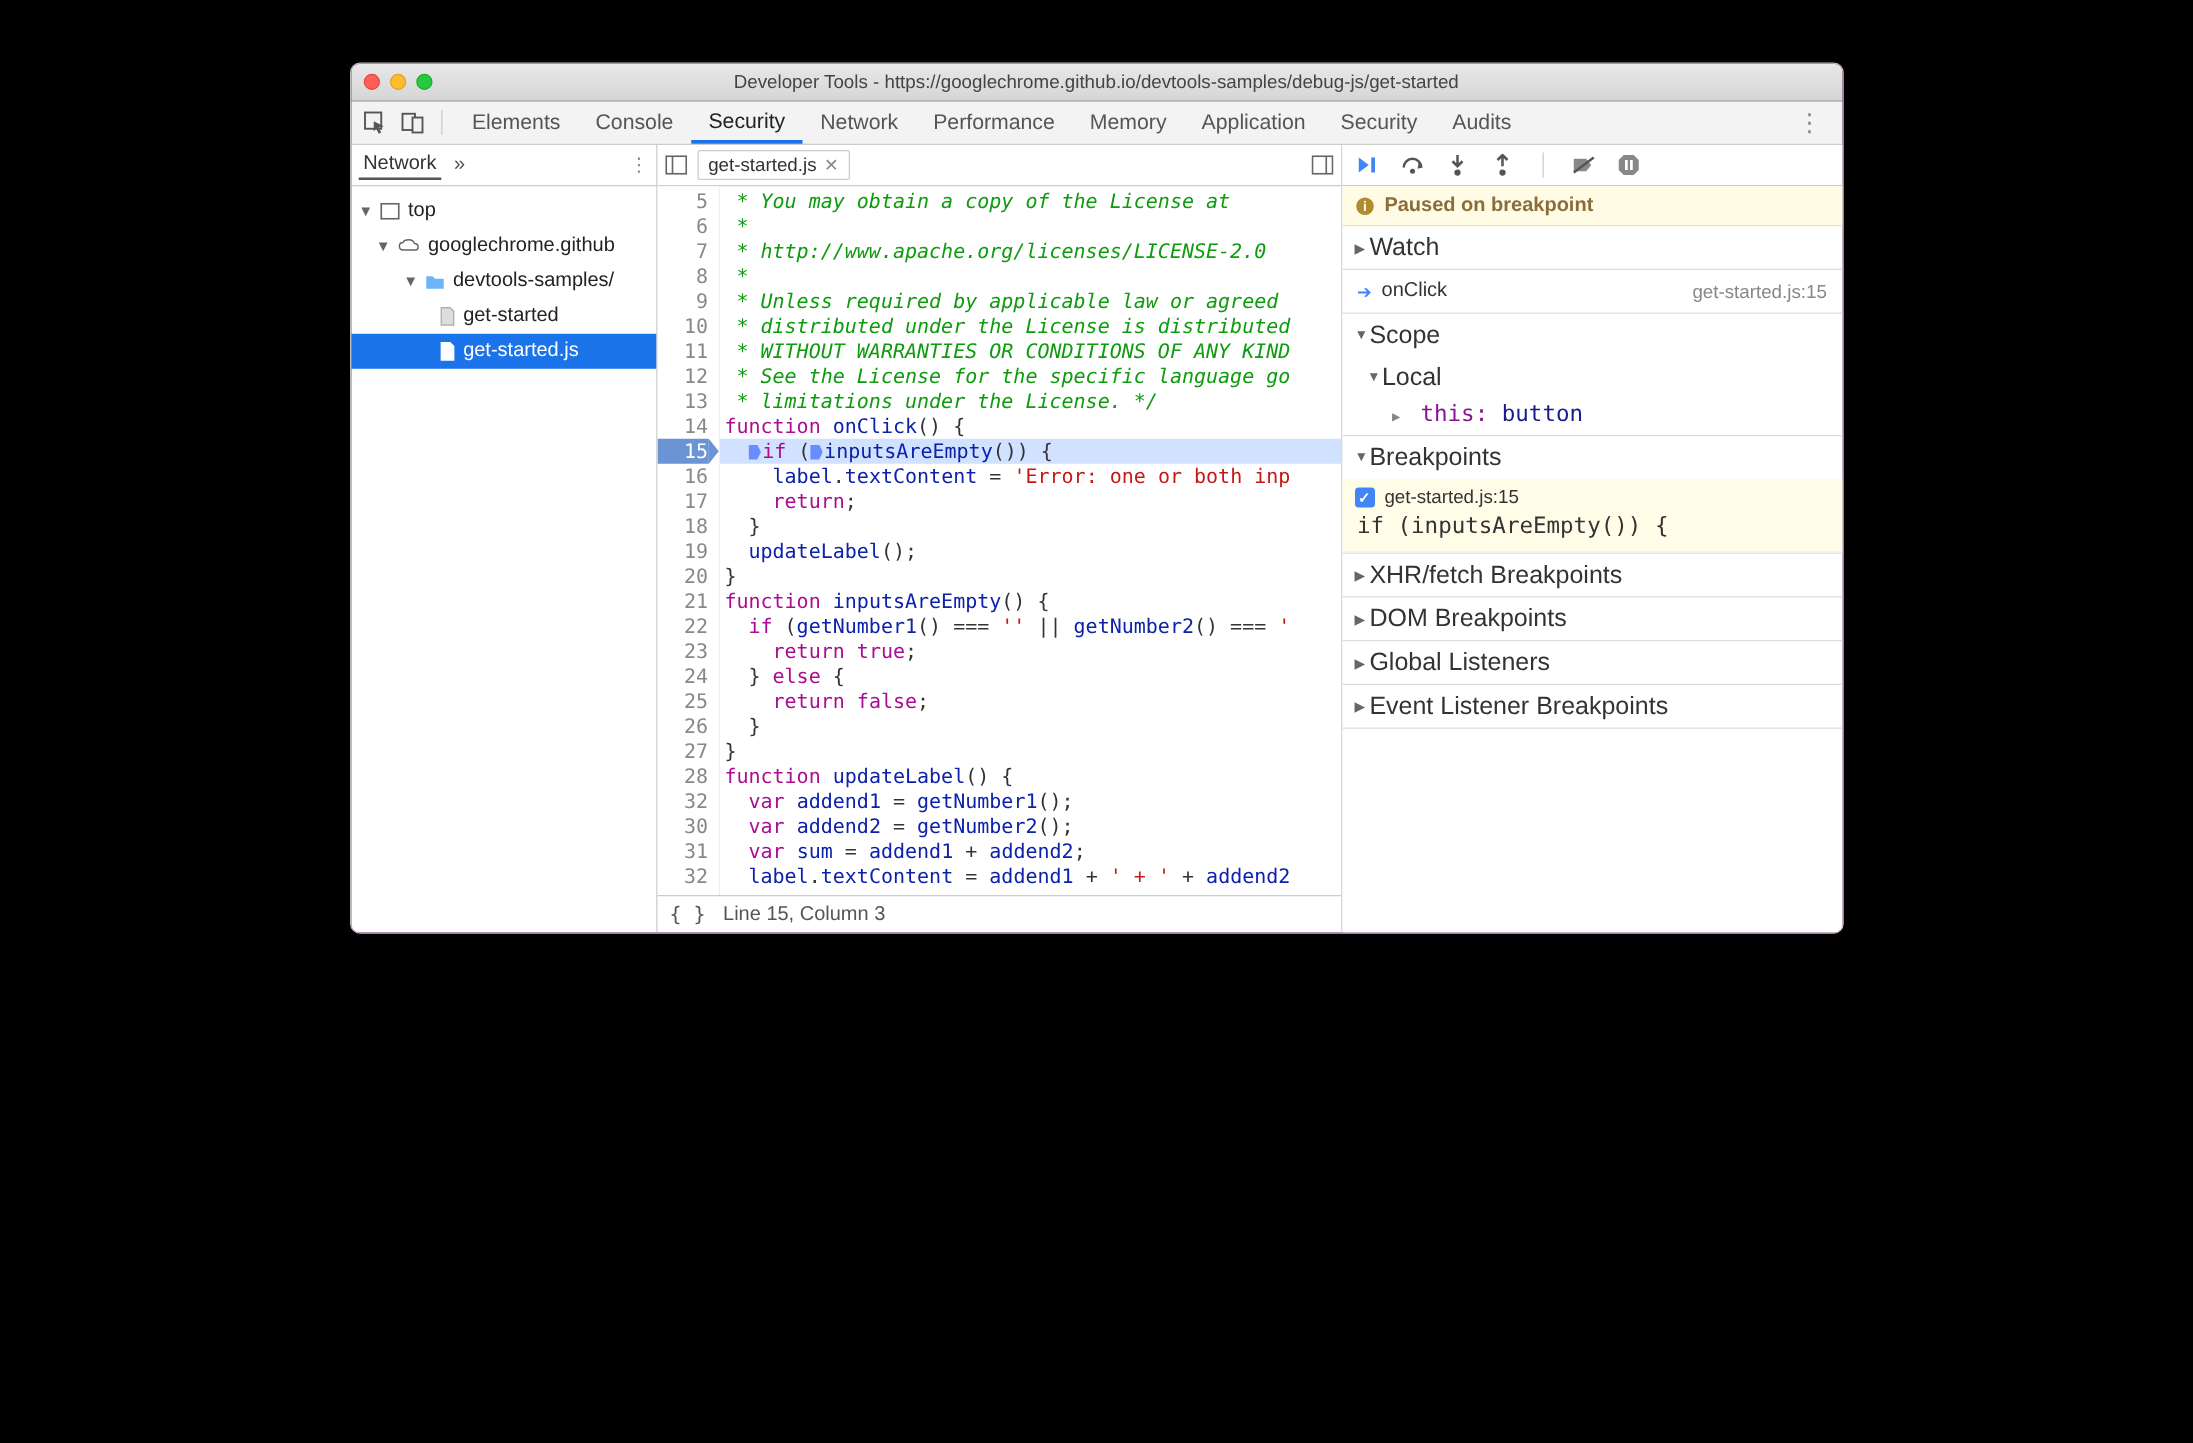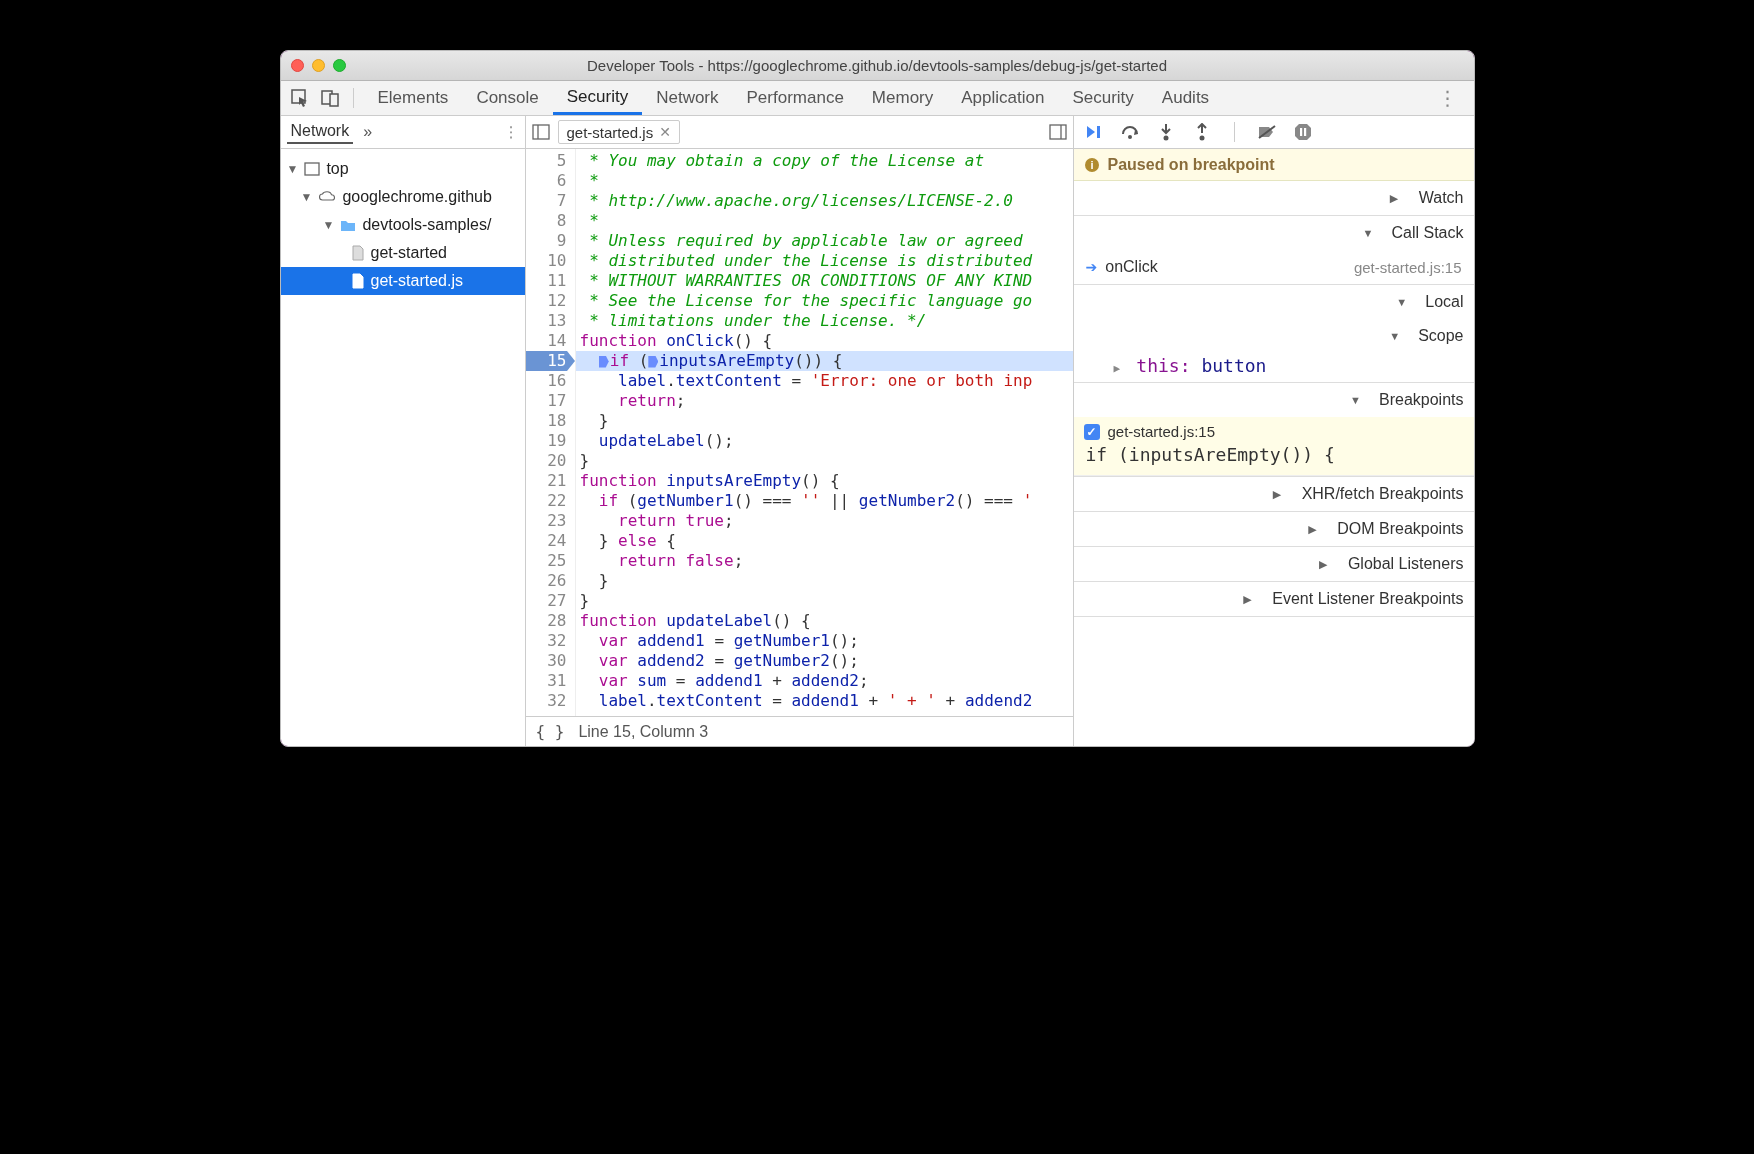--- a/index.html
+++ b/index.html
@@ -85,21 +85,21 @@
   .c-str { color:#c41a16;}
   .bp-mark { display:inline-block; width:10px; height:12px; background:#698cfe; margin-right:1px; vertical-align:middle; clip-path: polygon(0 0, 70% 0, 100% 50%, 70% 100%, 0 100%);}
   .status-foot { height:30px; border-top:1px solid #ccc; display:flex; align-items:center; padding:0 10px; gap:14px; color:#555; font-size:16px;}
   .braces { font-family:Menlo,monospace;}
   .right { width:400px; display:flex; flex-direction:column; background:#fff;}
   .dbg-toolbar { height:33px; border-bottom:1px solid #ccc; display:flex; align-items:center; padding:0 10px; gap:16px;}
   .dbg-toolbar .db-ico { color:#666; width:20px; height:20px; display:flex; align-items:center; justify-content:center;}
   .dbg-toolbar .resume svg { fill:#4285f4;}
   .paused-banner { background:#fffbe5; color:#8a6d3b; height:32px; display:flex; align-items:center; padding:0 10px; gap:8px; font-size:16px; font-weight:600; border-bottom:1px solid #e5e5c0;}
   .section { border-bottom:1px solid #ddd;}
-  .section-head { height:34px; display:flex; align-items:center; padding:0 10px; gap:17px; font-size:16px; color:#333; cursor:default;justify-content:flex-end;}
+  .section-head { height:34px; display:flex; align-items:center; padding:0 10px; gap:0; font-size:20px; color:#333; cursor:default;}
   .section-head.sub { padding-left:20px;}
   .tri { font-size:11px; color:#666; width:12px; display:inline-block;}
   .tri.open::before { content:"▼";}
   .tri.closed::before { content:"▶";}
   .stack-row { height:34px; display:flex; align-items:center; padding:0 12px; gap:8px; font-size:16px;}
   .stack-row .loc { margin-left:auto; color:#888; font-size:15px;}
   .arrow-ico { color:#4285f4; font-size:14px;}
   .mono { font-family: Menlo, monospace; font-size:18px;}
   .scope-var { padding:2px 0 6px 40px;}
   .bp-row { background:#fffde7; padding:6px 10px 10px 10px; border-bottom:1px solid #eee;}
@@ -309,39 +309,35 @@
       </div>
 
       <div class="section">
           <div class="section-head">
             <span class="tri closed"></span>
             <span>Watch</span>
           </div>
         </div>
 
       <div class="section">
-        <div class="section-head">
-            <span class="tri open"></span>
-            <span>Call Stack</span>
-          </div>
         <div class="stack-row">
           <span class="arrow-ico">➔</span>
           <span>onClick</span>
           <span class="loc">get-started.js:15</span>
         </div>
       </div>
 
       <div class="section">
+        <div class="section-head">
+            <span class="tri open"></span>
+            <span>Scope</span>
+          </div>
         <div class="section-head sub">
             <span class="tri open"></span>
             <span>Local</span>
-          </div>
-        <div class="section-head">
-            <span class="tri open"></span>
-            <span>Scope</span>
           </div>
         <div class="scope-var mono">
           <span class="tri closed" style="color:#888"></span>
           <span style="color:#881391">this</span><span style="color:#881391">: </span><span style="color:#1a1a8a">button</span>
         </div>
       </div>
 
       <div class="section">
         <div class="section-head">
             <span class="tri open"></span>

